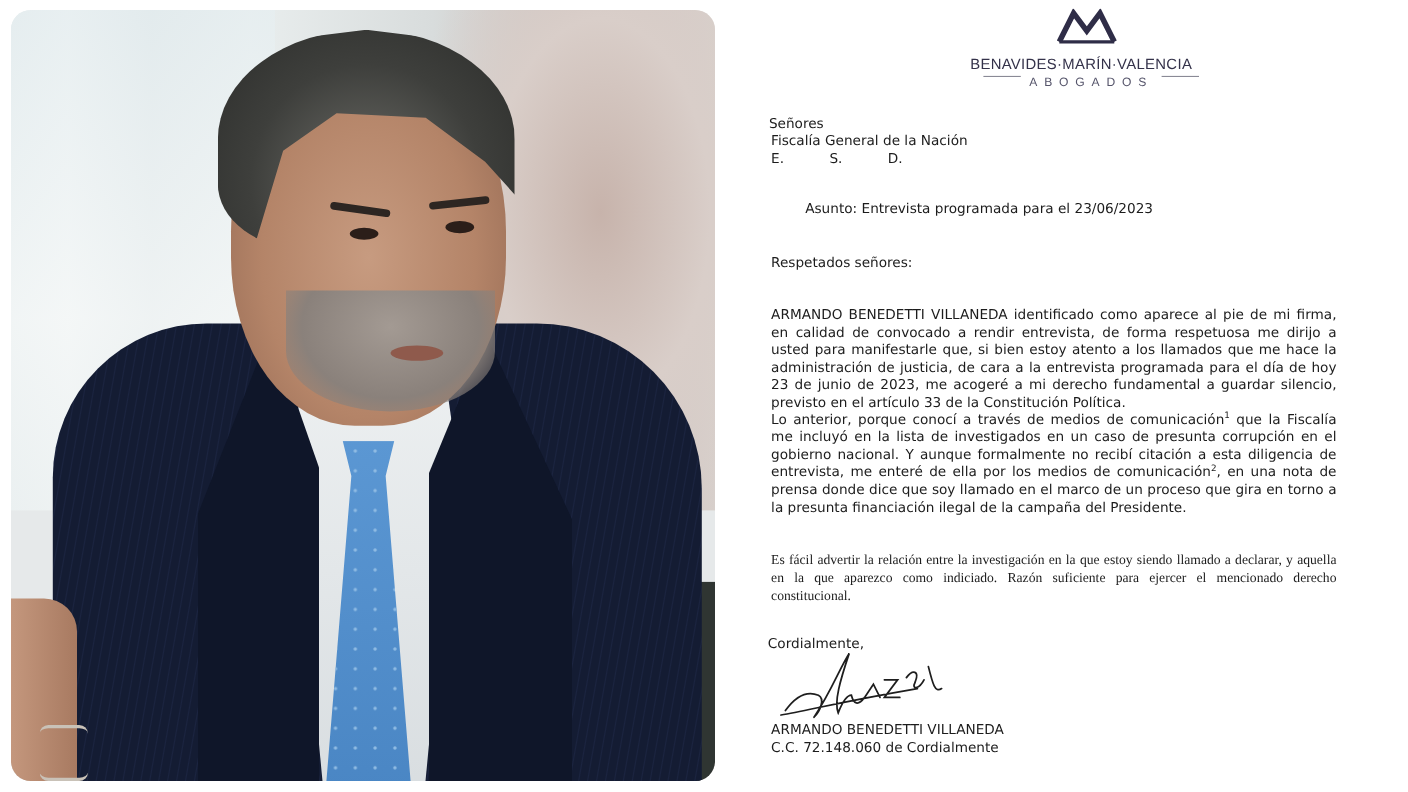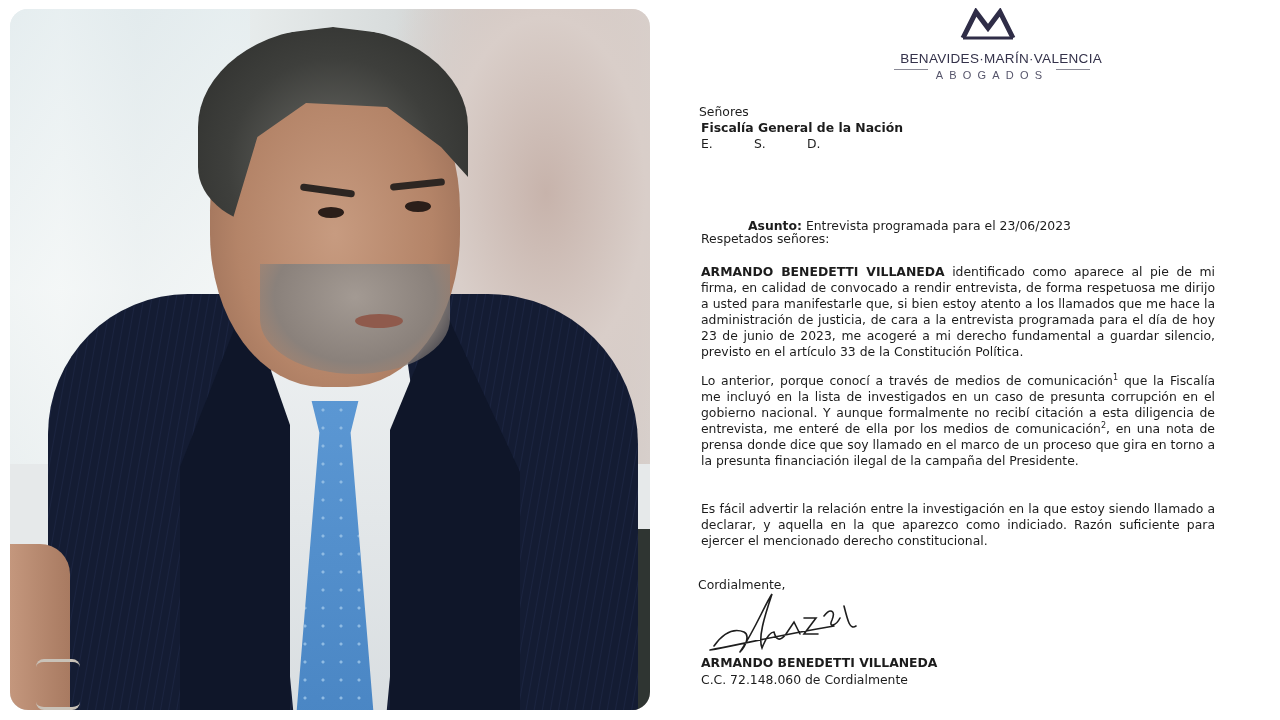--- a/index.html
+++ b/index.html
@@ -92,43 +92,43 @@
   }
   .photo .bracelet {
     position:absolute; left:26px; top:650px; width:44px; height:45px;
     border:3px solid #c9c2b8; border-radius:8px; border-left:none; border-right:none;
   }
 
   
   .letter { position:absolute; left:660px; top:0; width:620px; height:720px; color:#1c1c1c; }
   .logo-mark { position:absolute; left:300px; top:8px; width:56px; height:32px; }
   .firm-name {
-    position:absolute; left:222px; top:51px; width:220px; text-align:right;
+    position:absolute; left:222px; top:51px; width:220px; text-align:left;
     font-family:"Liberation Sans", sans-serif; font-size:13.5px; letter-spacing:0.3px; color:#34324a;
   }
   .firm-sub {
     position:absolute; left:222px; top:69px; width:220px; height:14px;
     display:flex; justify-content:center; gap:8px;
   }
   .firm-sub .rule { width:34px; height:1px; background:#8a8a96; }
   .firm-sub .txt {
     font-family:"Liberation Sans", sans-serif; font-size:11px; letter-spacing:6.2px; color:#55546a;
   }
   .txt-block { position:absolute; font-size:12.4px; line-height:16px; }
-  .bold { font-weight:bold; }
+  .bold { font-weight:normal; }
   .addr-1 { left:39px; top:104px; }
   .addr-2 { left:41px; top:120px; }
   .esd { left:41px; top:136px; display:flex; }
   .esd span { display:inline-block; width:53px; }
-  .asunto { left:88px; top:182px;margin-top:36px; }
+  .asunto { left:72px; top:182px; }
   .saludo { left:41px; top:231px; }
   .para { position:absolute; left:41px; width:514px; font-size:12.4px; line-height:16.05px; text-align:justify; }
-  .para-1 { top:264px; }
+  .para-1 { top:278px; }
   .para-2 { top:373px; }
-  .para-3 { top:501px; }
+  .para-3 { top:501px;font-family:Liberation Serif, serif; }
   .closing { left:38px; top:577px; }
   .signature { position:absolute; left:44px; top:588px; width:180px; height:70px; }
   .sig-name { left:41px; top:655px; }
   .sig-id { left:41px; top:672px; }
   sup { font-size:8px; line-height:0; }
 </style>
 </head>
 <body>
 
 <div class="photo">

